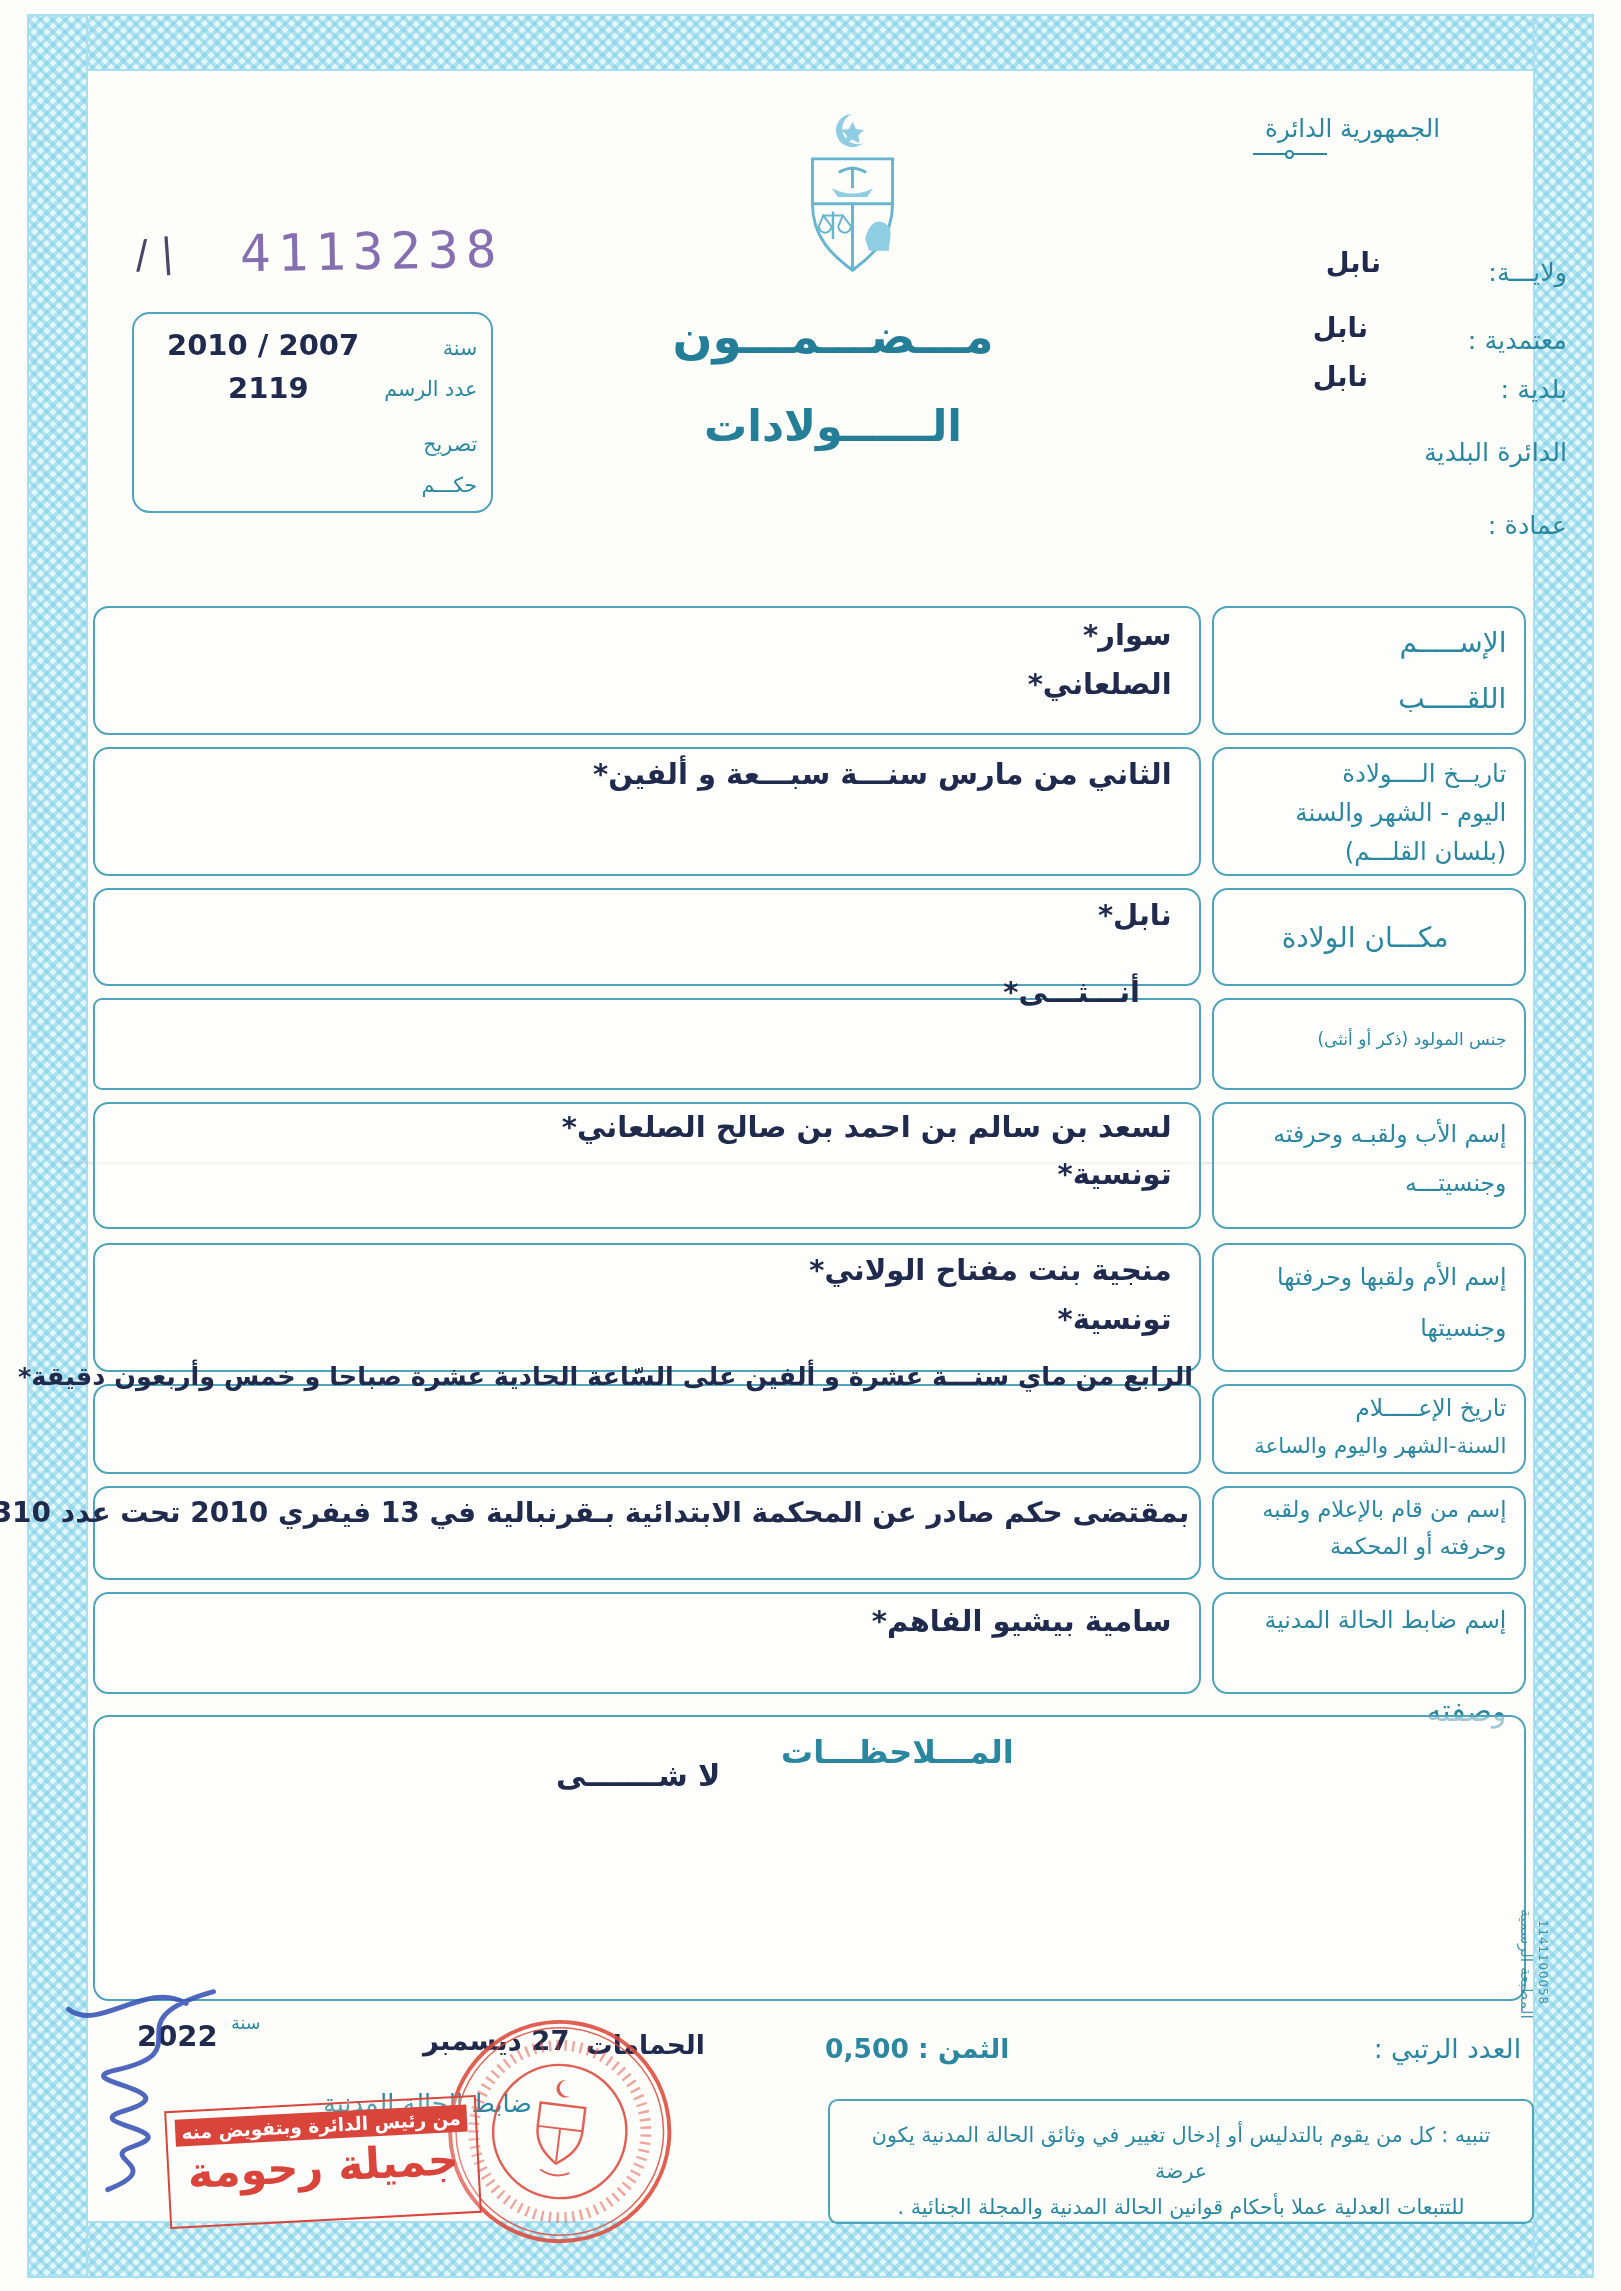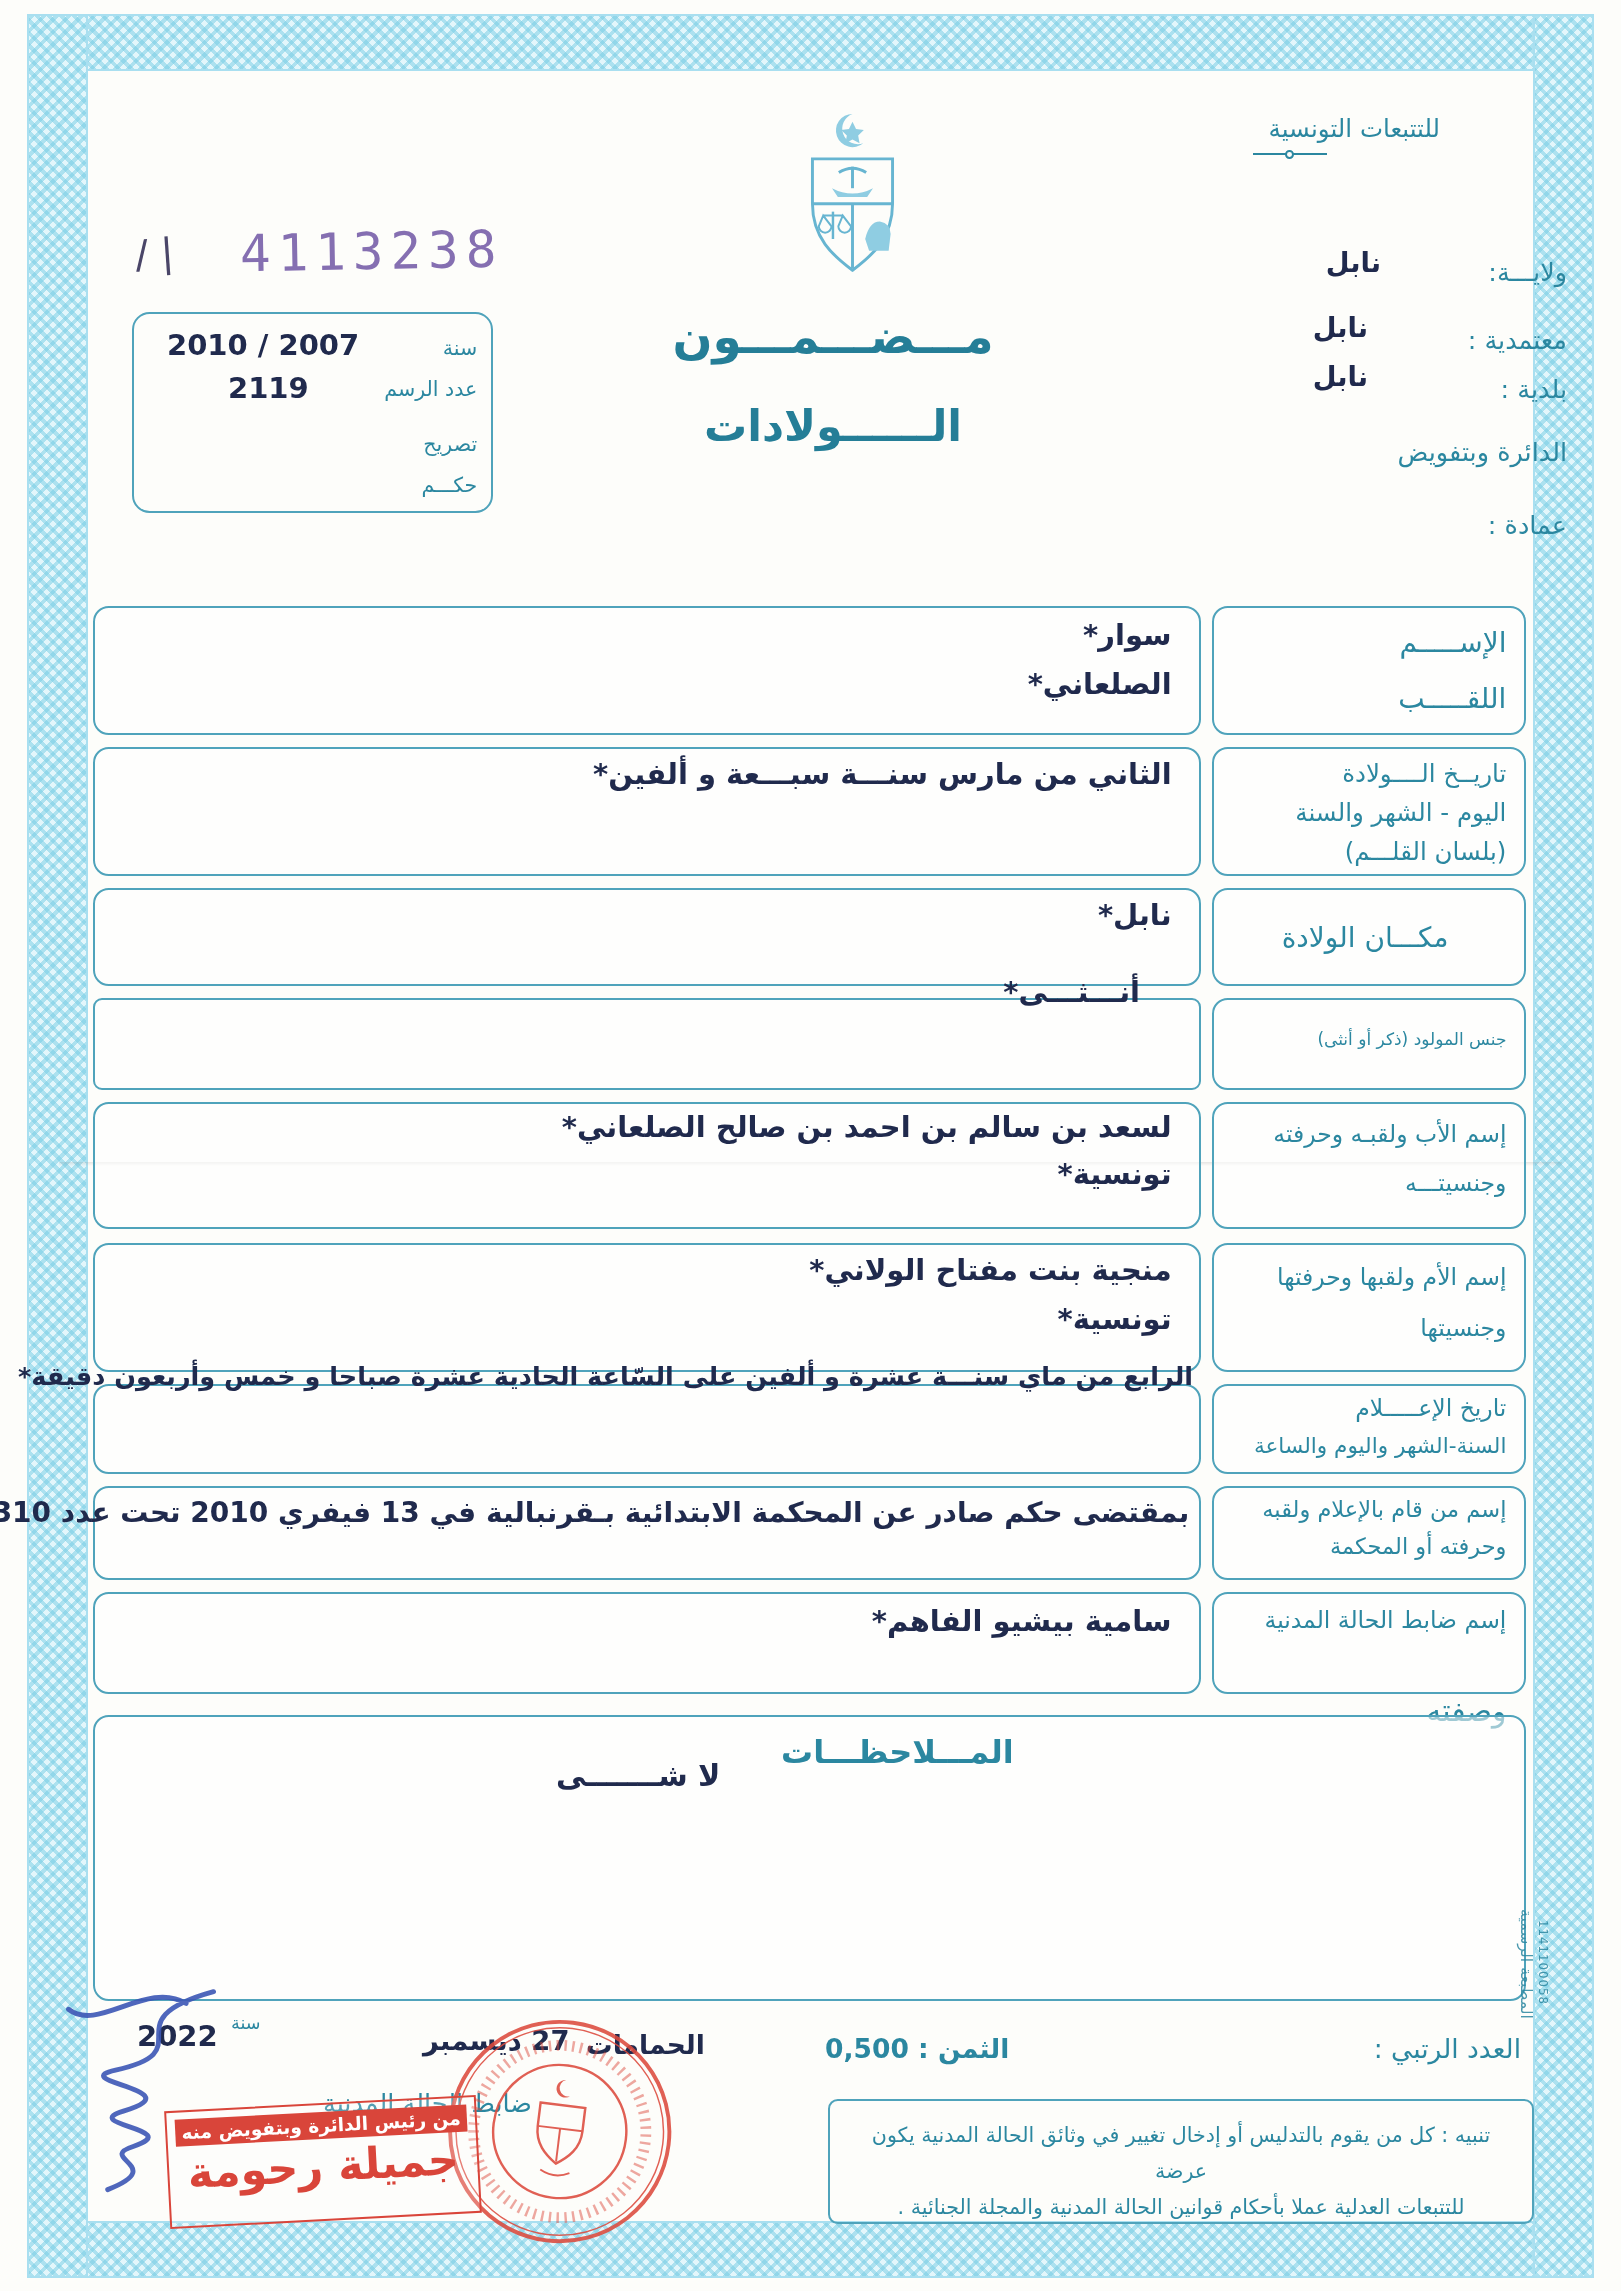--- a/index.html
+++ b/index.html
@@ -73,21 +73,21 @@
 <body>
 
 <div class="page">
 
   <div class="gb gb-top"></div>
   <div class="gb gb-bottom"></div>
   <div class="gb gb-left"></div>
   <div class="gb gb-right"></div>
   <div class="crease"></div>
 
-  <div class="abs teal" style="right:181px; top:114px; font-size:24.5px;">للتتبعات التونسية</div>
+  <div class="abs teal" style="right:181px; top:114px; font-size:24.5px;">الجمهورية الدائرة</div>
   <div class="rep-underline">
       <i></i>
     </div>
 
   <div class="abs" style="left:789px; top:110px;">
     <svg width="127" height="174" viewBox="0 0 130 178">
       <g stroke="#67b5d1" fill="none" stroke-width="3">
         <path d="M65 4 a17 17 0 1 0 11 30 a13.5 13.5 0 1 1 -11 -30" fill="#8fcde2" stroke="none"></path>
         <path d="M65 12 l3.6 7.4 8 1.1 -5.8 5.5 1.4 8 -7.2 -3.9 -7.2 3.9 1.4 -8 -5.8 -5.5 8 -1.1 z" fill="#8fcde2" stroke="none"></path>
         <path d="M24 50 h82 v46 c0 35 -21 53 -41 68 c-20 -15 -41 -33 -41 -68 z"></path>
@@ -119,21 +119,21 @@
     <div class="t1">مـــضـــمـــون</div>
     <div class="t3">الــــــولادات</div>
   </div>
 
   <div class="abs teal" style="right:54px; top:257px; font-size:25.5px;">ولايـــة:</div>
   <div class="abs ink" style="right:240px; top:247px; font-size:27.4px;">نابل</div>
   <div class="abs teal" style="right:54px; top:325px; font-size:25.5px;">معتمدية :</div>
   <div class="abs ink" style="right:253px; top:312px; font-size:27.4px;">نابل</div>
   <div class="abs teal" style="right:54px; top:374px; font-size:25.5px;">بلدية :</div>
   <div class="abs ink" style="right:253px; top:361px; font-size:27.4px;">نابل</div>
-  <div class="abs teal" style="right:54px; top:437px; font-size:25.5px;">الدائرة وبتفويض</div>
+  <div class="abs teal" style="right:54px; top:437px; font-size:25.5px;">الدائرة البلدية</div>
   <div class="abs teal" style="right:54px; top:510px; font-size:25.5px;">عمادة :</div>
 
   <div class="vbox" style="top:606px; height:129px;">
     <div class="val" style="top:9.8px;">سوار*</div>
     <div class="val" style="top:59px;">الصلعاني*</div>
   </div>
   <div class="lbox" style="top:606px; height:129px;">
     <div class="lab" style="top:17.6px; font-size:28px;">الإســـــم</div>
     <div class="lab" style="top:74px; font-size:28px;">اللقـــــب</div>
   </div>

